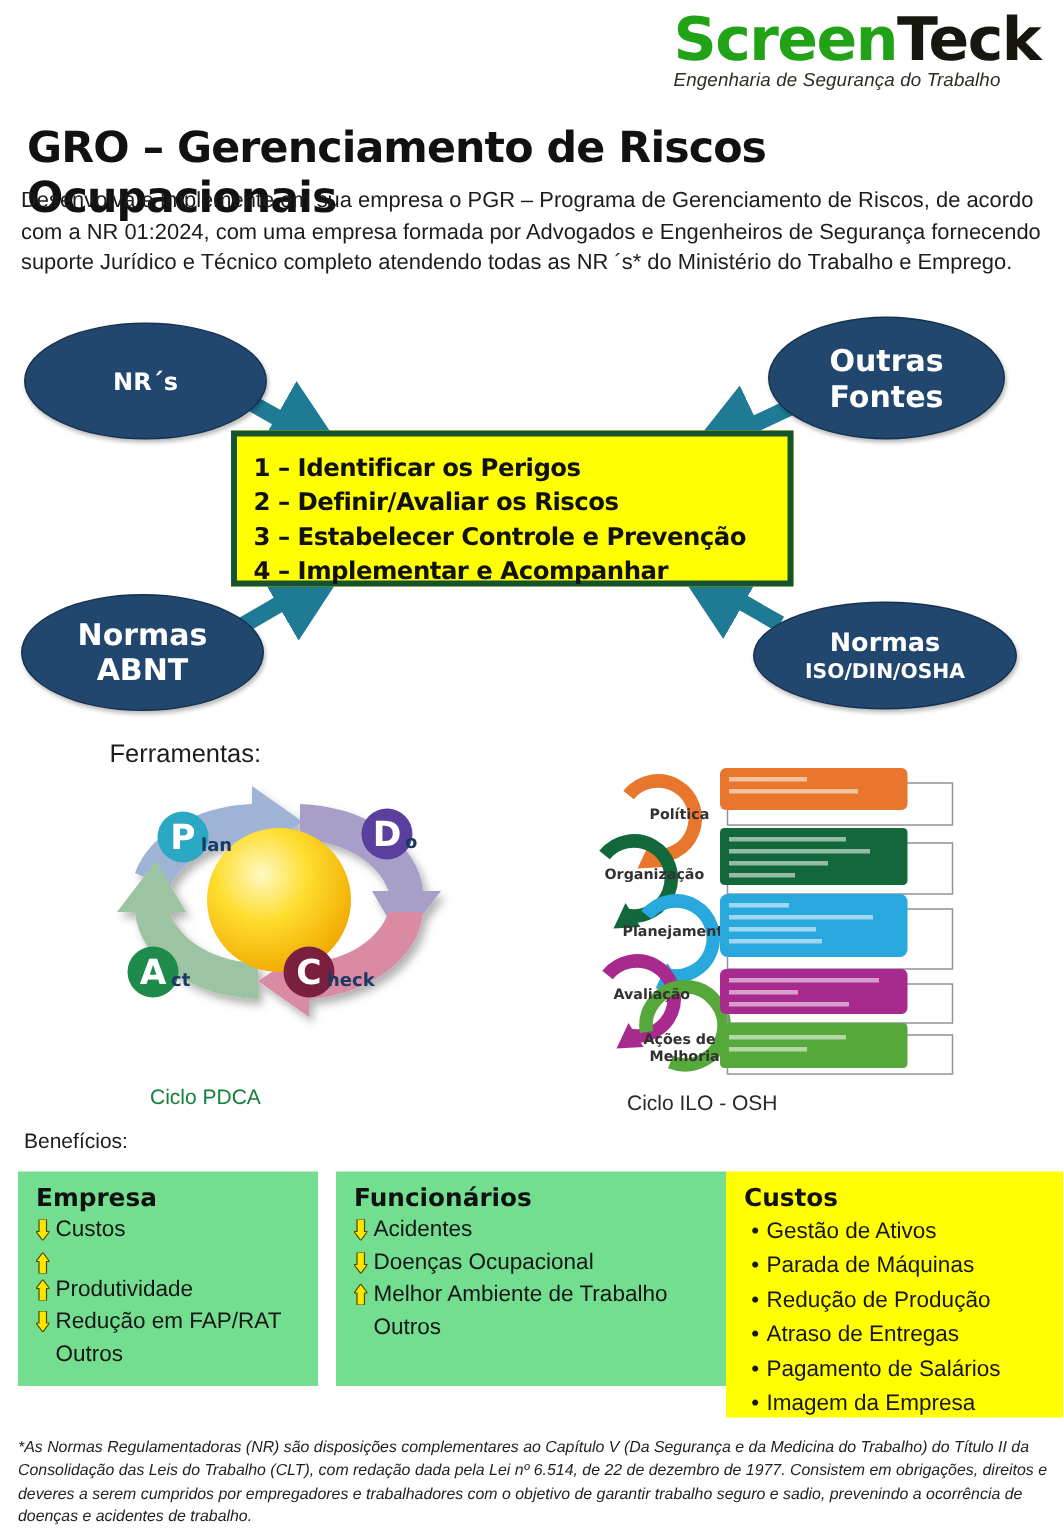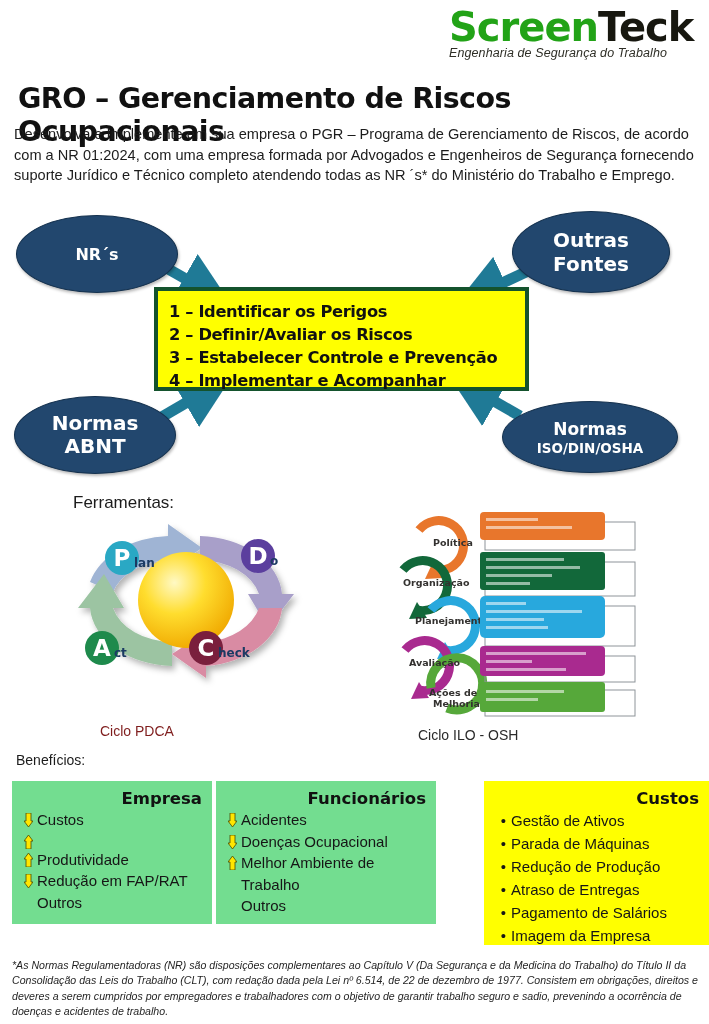--- a/index.html
+++ b/index.html
@@ -48,37 +48,37 @@
     padding: 9px 0 0 11px;
   }
   #yellowbox .step {
     font-size: 16.3px; font-weight: bold; line-height: 23px; color: #111;
     font-family: "DejaVu Sans", sans-serif; letter-spacing: -.35px;
   }
   #arrows { position: absolute; left: 0; top: 0; width: 709px; height: 278px; }
 
   
   #lbl-ferramentas { position: absolute; left: 73px; top: 493px; font-size: 17px; color: #1c1c1c; }
-  #cap-pdca { position: absolute; left: 100px; top: 723px; font-size: 14px; color: #7f1d1d; }
+  #cap-pdca { position: absolute; left: 100px; top: 723px; font-size: 14px; color: #15803d; }
   #cap-ilo  { position: absolute; left: 418px; top: 727px; font-size: 14px; color: #2a2a2a; }
 
   #pdca { position: absolute; left: 60px; top: 520px; width: 260px; height: 200px; }
   #ilo  { position: absolute; left: 385px; top: 500px; width: 265px; height: 222px; }
 
   
   #lbl-beneficios { position: absolute; left: 16px; top: 752px; font-size: 14px; color: #1c1c1c; }
   .benbox { position: absolute; padding: 8px 10px 6px 12px; }
-  .benbox h3 { font-size: 16.5px; font-weight: bold; color: #111; font-family: "DejaVu Sans", sans-serif; margin-bottom: 1px; text-align: right; }
+  .benbox h3 { font-size: 16.5px; font-weight: bold; color: #111; font-family: "DejaVu Sans", sans-serif; margin-bottom: 1px; }
   .benbox ul { list-style: none; }
   .benbox li { font-size: 15px; line-height: 21.5px; color: #161616; display: flex; align-items: flex-start; }
   .benbox li .ar { width: 13px; flex: 0 0 13px; display: inline-block; }
   .benbox li .ar svg { display: block; margin-top: 4px; }
   .benbox li .tx { display: inline-block; }
   #box-empresa { left: 12px; top: 781px; width: 200px; height: 143px; background: #73dd90; }
-  #box-func    { left: 216px; top: 781px; width: 220px; height: 143px; background: #73dd90; }
+  #box-func    { left: 224px; top: 781px; width: 260px; height: 143px; background: #73dd90; }
   #box-custos  { left: 484px; top: 781px; width: 225px; height: 164px; background: #ffff00; }
   #box-custos li { line-height: 23px; }
   #box-custos li .bl { width: 15px; flex: 0 0 15px; text-align: center; }
 
   
   #footnote { position: absolute; left: 12px; top: 958px; width: 690px; font-size: 10.6px;
               font-style: italic; line-height: 15.4px; color: #1f1f1f; }
 </style>
 </head>
 <body>

